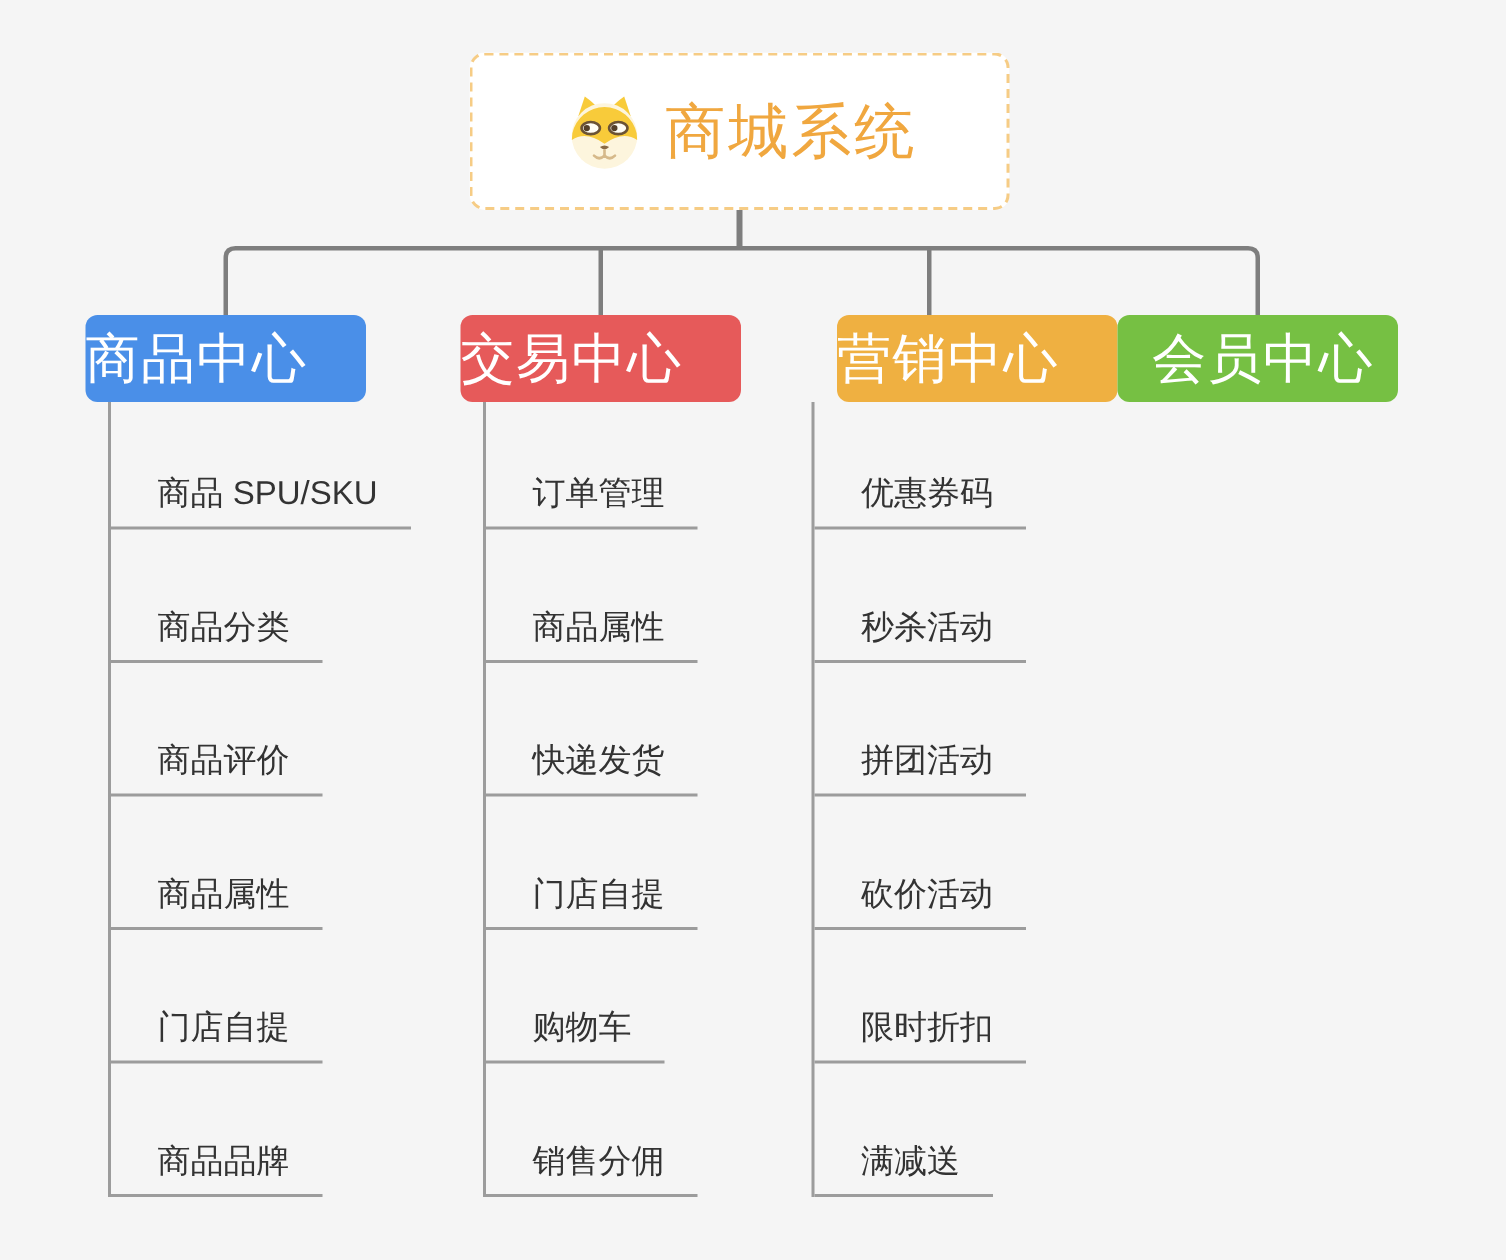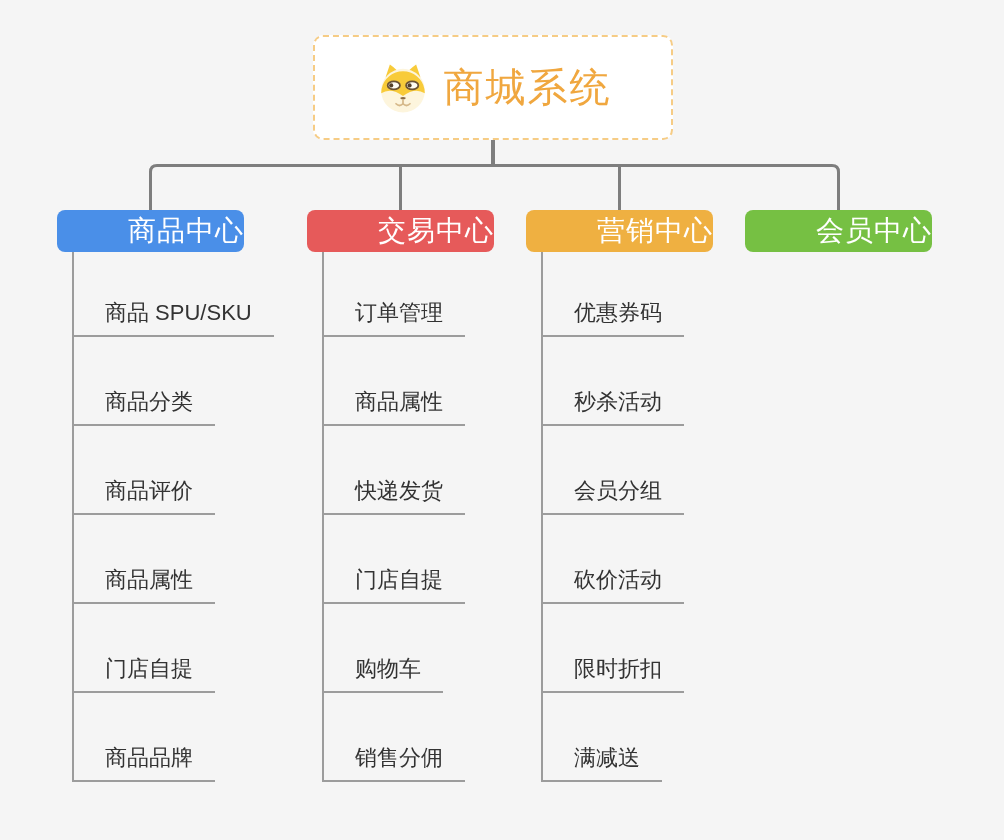--- a/index.html
+++ b/index.html
@@ -47,27 +47,27 @@
   
   .branch {
     position: absolute;
     top: 210px;
     width: 187px;
   }
   .branch-header {
     position: relative;
     z-index: 2;
     width: 187px;
-    height: 42px;
+    height: 58px;
     border-radius: 8px;
     display: flex;
     align-items: center;
-    justify-content: flex-end;
+    justify-content: flex-start;
     color: #ffffff;
-    font-size: 28px;
+    font-size: 36px;
     letter-spacing: 1px;
     white-space: nowrap;
   }
   .items {
     list-style: none;
     margin-left: 15px;
     border-left: 2px solid #9c9c9c;
   }
   .items li {
     height: 89px;
@@ -162,44 +162,44 @@
       <li>
           <span class="item-label">购物车</span>
         </li>
       <li>
           <span class="item-label">销售分佣</span>
         </li>
     </ul>
   </div>
 
   <div class="branch" style="left:526px">
-    <div class="branch-header" style="background: rgb(239, 176, 65);">
+    <div class="branch-header" style="background: rgb(239, 176, 65); margin-left: 32px;">
       <span>营销中心</span>
     </div>
     <ul class="items">
       <li>
           <span class="item-label">优惠券码</span>
         </li>
       <li>
           <span class="item-label">秒杀活动</span>
         </li>
       <li>
-          <span class="item-label">会员分组</span>
+          <span class="item-label">拼团活动</span>
         </li>
       <li>
           <span class="item-label">砍价活动</span>
         </li>
       <li>
           <span class="item-label">限时折扣</span>
         </li>
       <li>
           <span class="item-label">满减送</span>
         </li>
     </ul>
   </div>
 
   <div class="branch" style="left:745px">
-    <div class="branch-header" style="background: rgb(118, 192, 67);">
+    <div class="branch-header" style="background: rgb(118, 192, 67); padding-left: 23px;">
       <span>会员中心</span>
     </div>
   </div>
 
 </div>
 
 </body></html>

